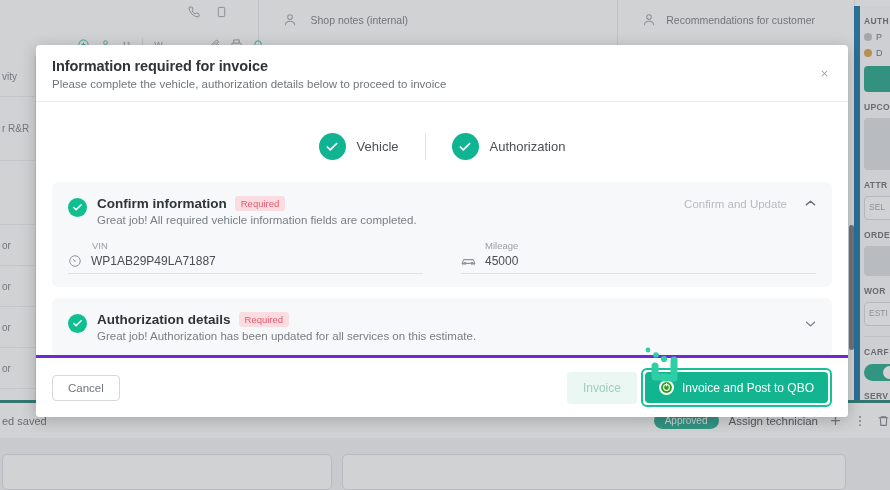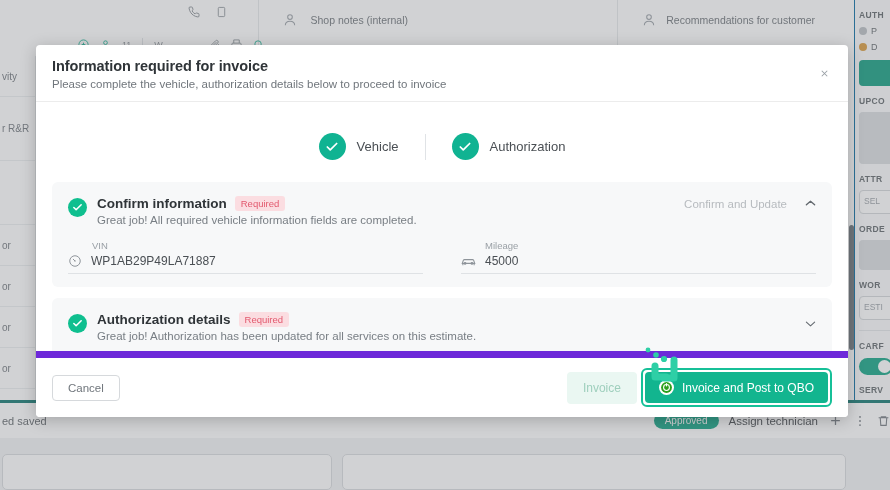--- a/index.html
+++ b/index.html
@@ -73,23 +73,23 @@
     display: flex; align-items: center;
     padding-left: 2px;
     font-size: 10px; color: #70767c;
     white-space: nowrap; overflow: hidden;
   }
   .rail-row.tall { height: 64px; }
   .rail-row.spacer { border-bottom: none; }
 
   
   .bg-right-rail {
-    position: absolute; top: 0; right: 0; width: 36px; bottom: 0;
+    position: absolute; top: 6px; right: 0; width: 36px; bottom: 0;
     background: #fafbfc;
-    border-left: 1px solid #0369a1;
+    border-left: 6px solid #0369a1;
     padding: 8px 0 0 4px;
     overflow: hidden;
   }
   .rr-label {
     font-size: 8.5px; letter-spacing: .35px; color: #5f6569;
     font-weight: 700; margin-top: 10px; white-space: nowrap;
   }
   .rr-label:first-child { margin-top: 2px; }
   .rr-radio { display:flex; align-items:center; gap:4px; margin-top:6px; }
   .rr-dot { width:8px; height:8px; border-radius:50%; background:#b9bec3; flex:none; }
@@ -258,21 +258,21 @@
   .field-label { font-size: 9.5px; color: #9aa0a6; margin-bottom: 3px; padding-left: 24px; }
   .field-row {
     display: flex; align-items: center; gap: 9px;
     border-bottom: 1px solid #dfe2e5; padding-bottom: 5px;
   }
   .field-icon { color: #8e949a; flex: none; display:flex; }
   .field-value { font-size: 12px; color: #4a4f54; }
 
   
   .modal-footer {
-    border-top: 7px solid #6d28d9;
+    border-top: 3px solid #6d28d9;
     padding: 10px 16px;
     display: flex; align-items: center;
     background: #fff;
   }
   .btn-cancel {
     border: 1px solid #d6d9dc; background: #fff;
     color: #70767c; font-size: 11.5px;
     padding: 6px 15px; border-radius: 4px; cursor: pointer;
     font-family: inherit;
   }

